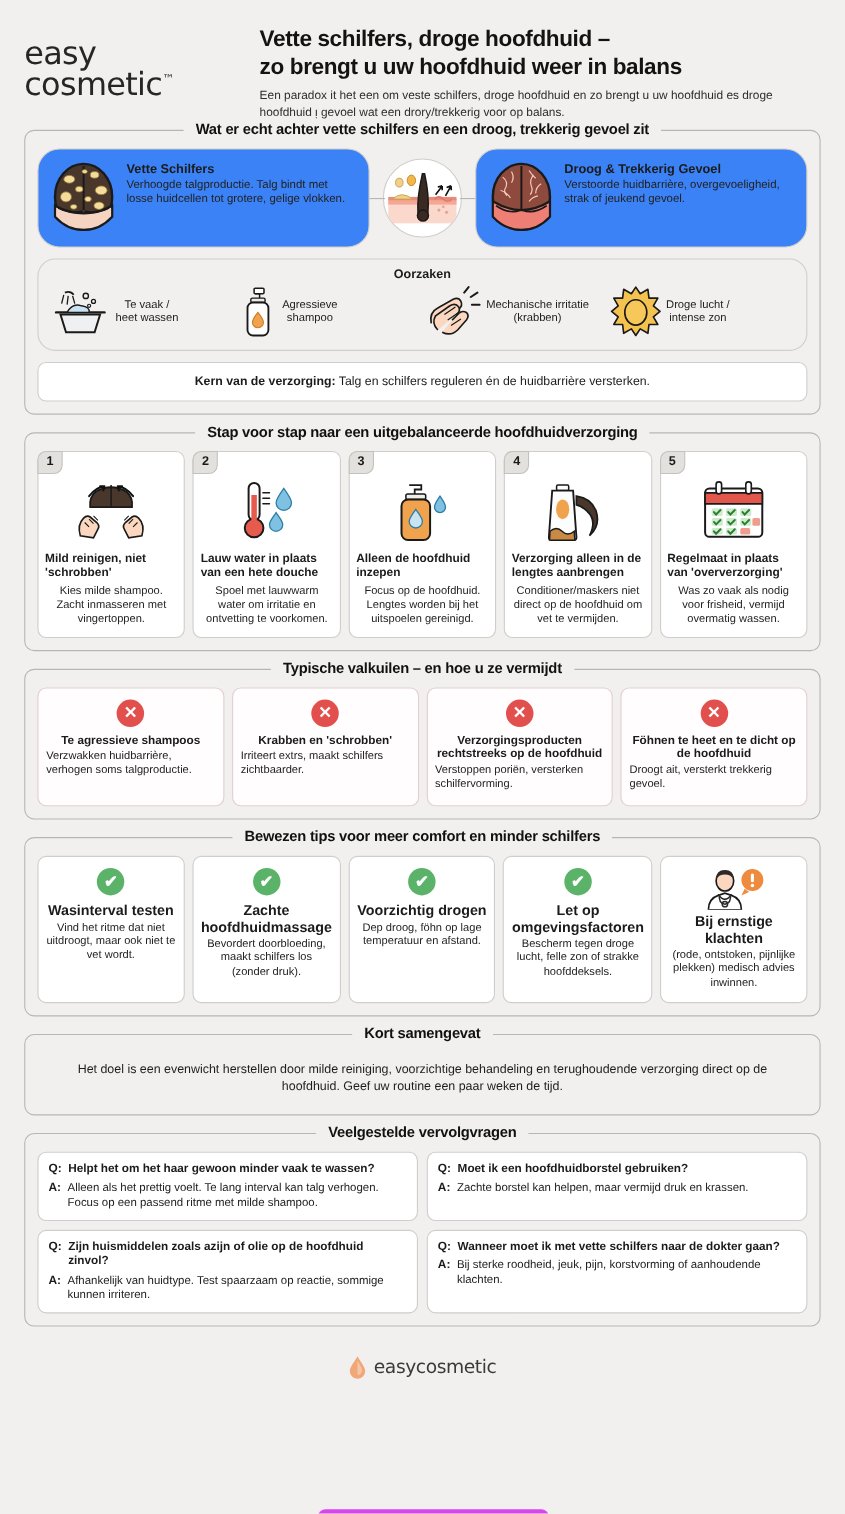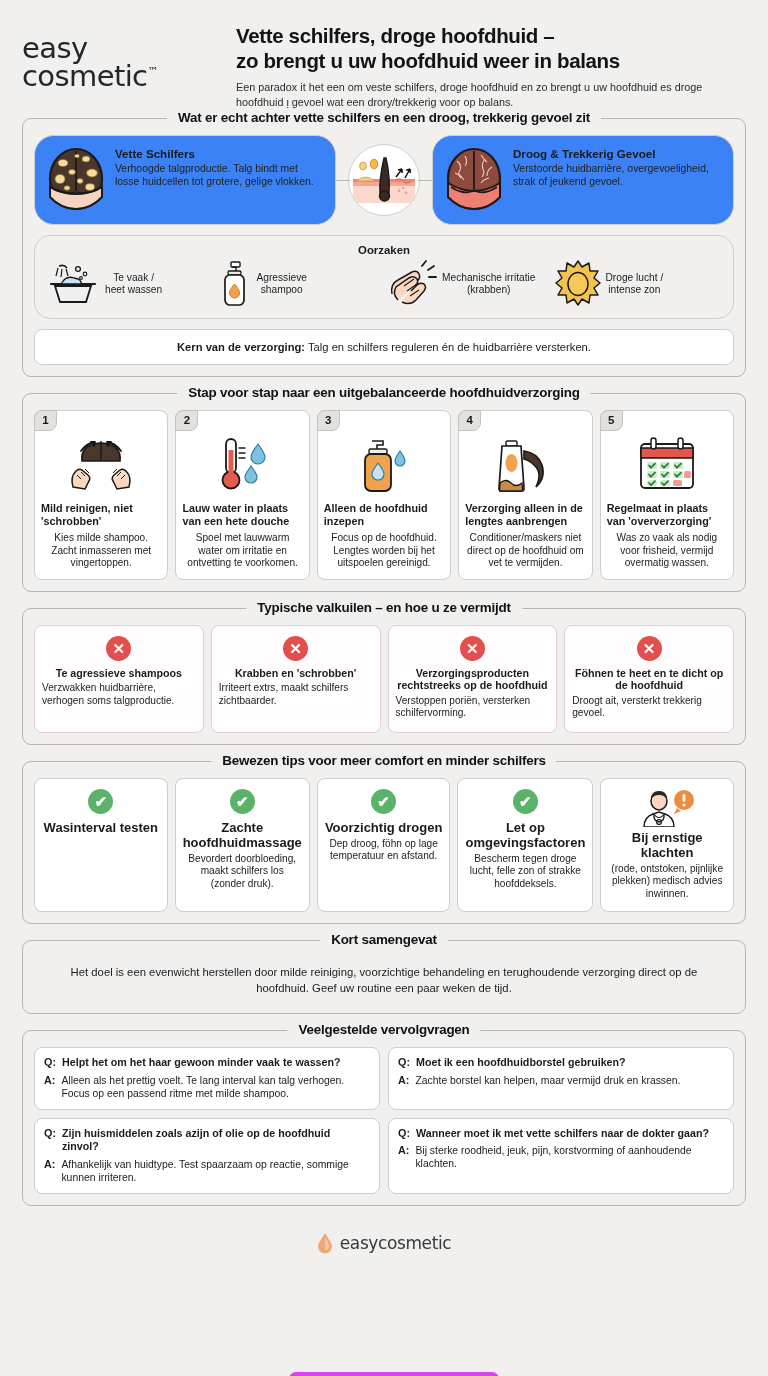--- a/index.html
+++ b/index.html
@@ -624,20 +624,21 @@
     </div>
   </div>
 </div>
 
 <div class="section">
   <div class="section-title">Bewezen tips voor meer comfort en minder schilfers</div>
   <div class="tip-row">
     <div class="tip">
       <div class="badge ok">✔</div>
       <h4>Wasinterval testen</h4>
+      <p>Vind het ritme dat niet uitdroogt, maar ook niet te vet wordt.</p>
     </div>
     <div class="tip">
       <div class="badge ok">✔</div>
       <h4>Zachte hoofdhuidmassage</h4>
       <p>Bevordert doorbloeding, maakt schilfers los (zonder druk).</p>
     </div>
     <div class="tip">
       <div class="badge ok">✔</div>
       <h4>Voorzichtig drogen</h4>
       <p>Dep droog, föhn op lage temperatuur en afstand.</p>

